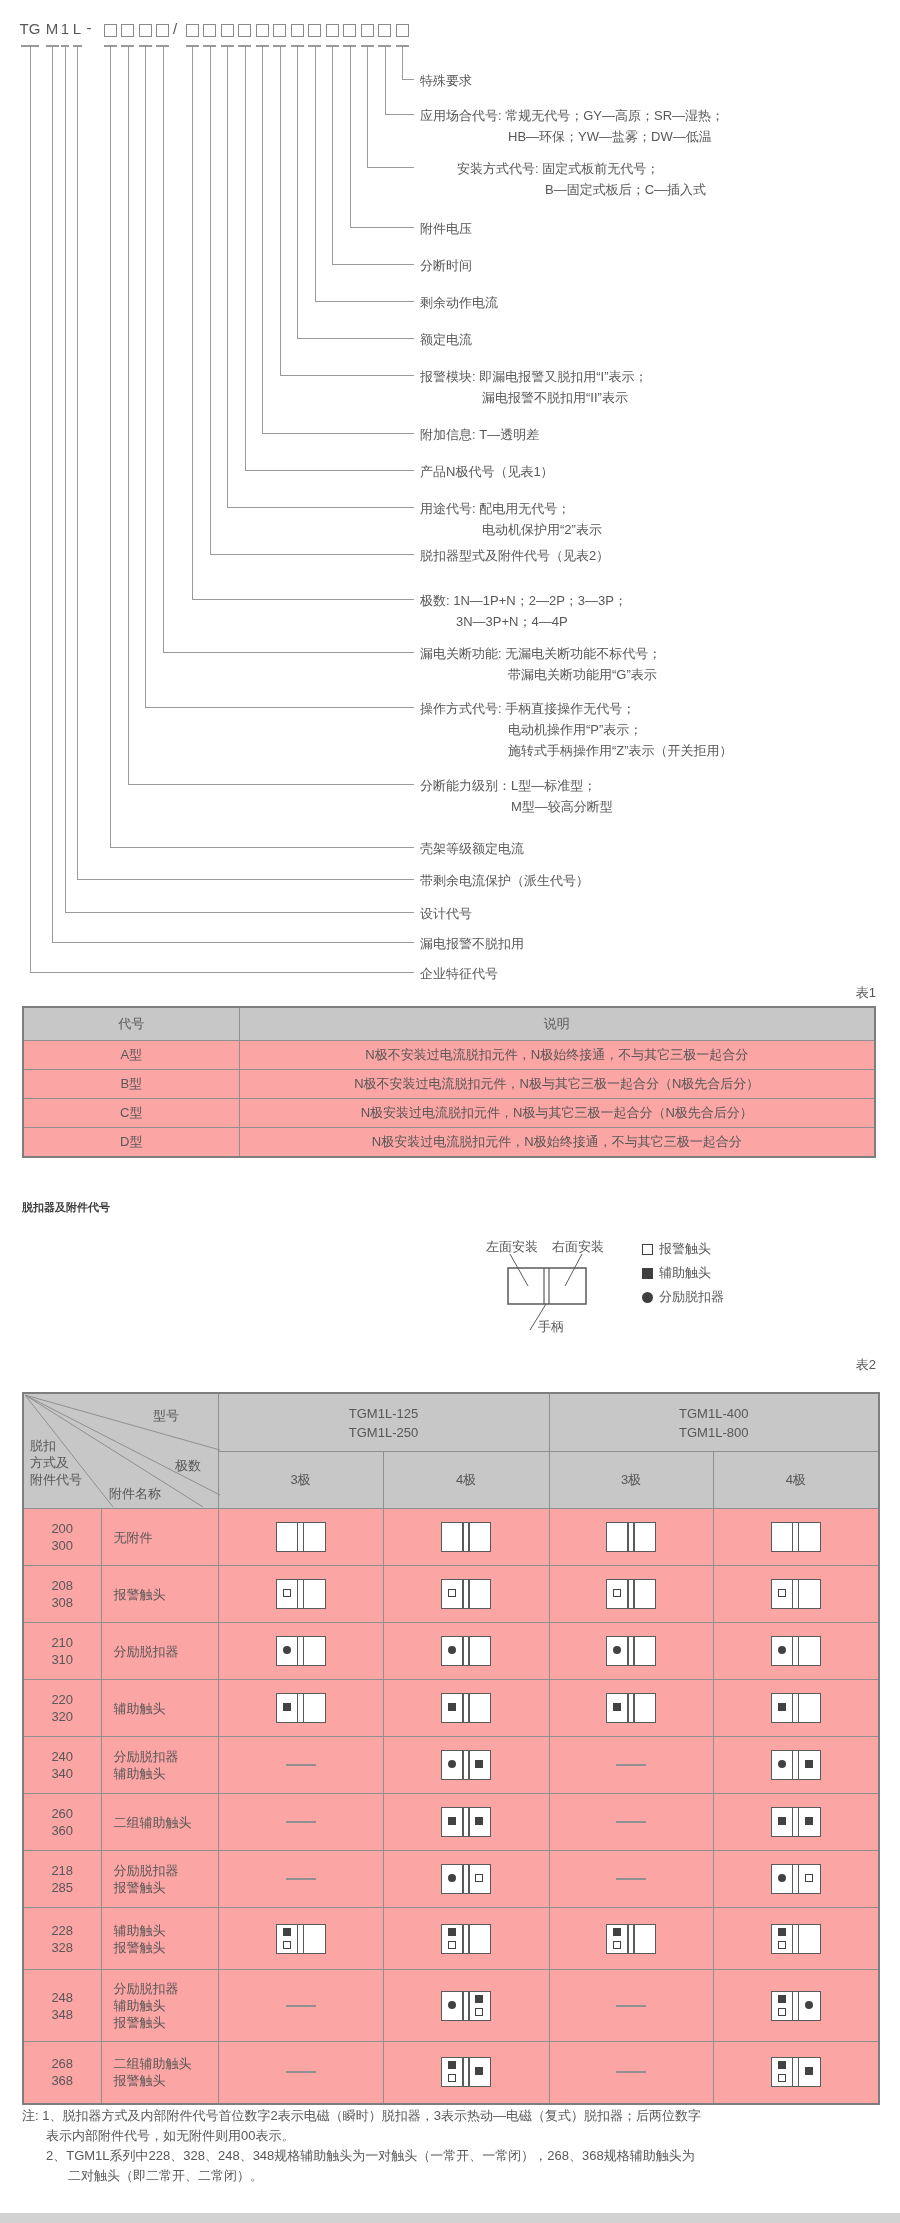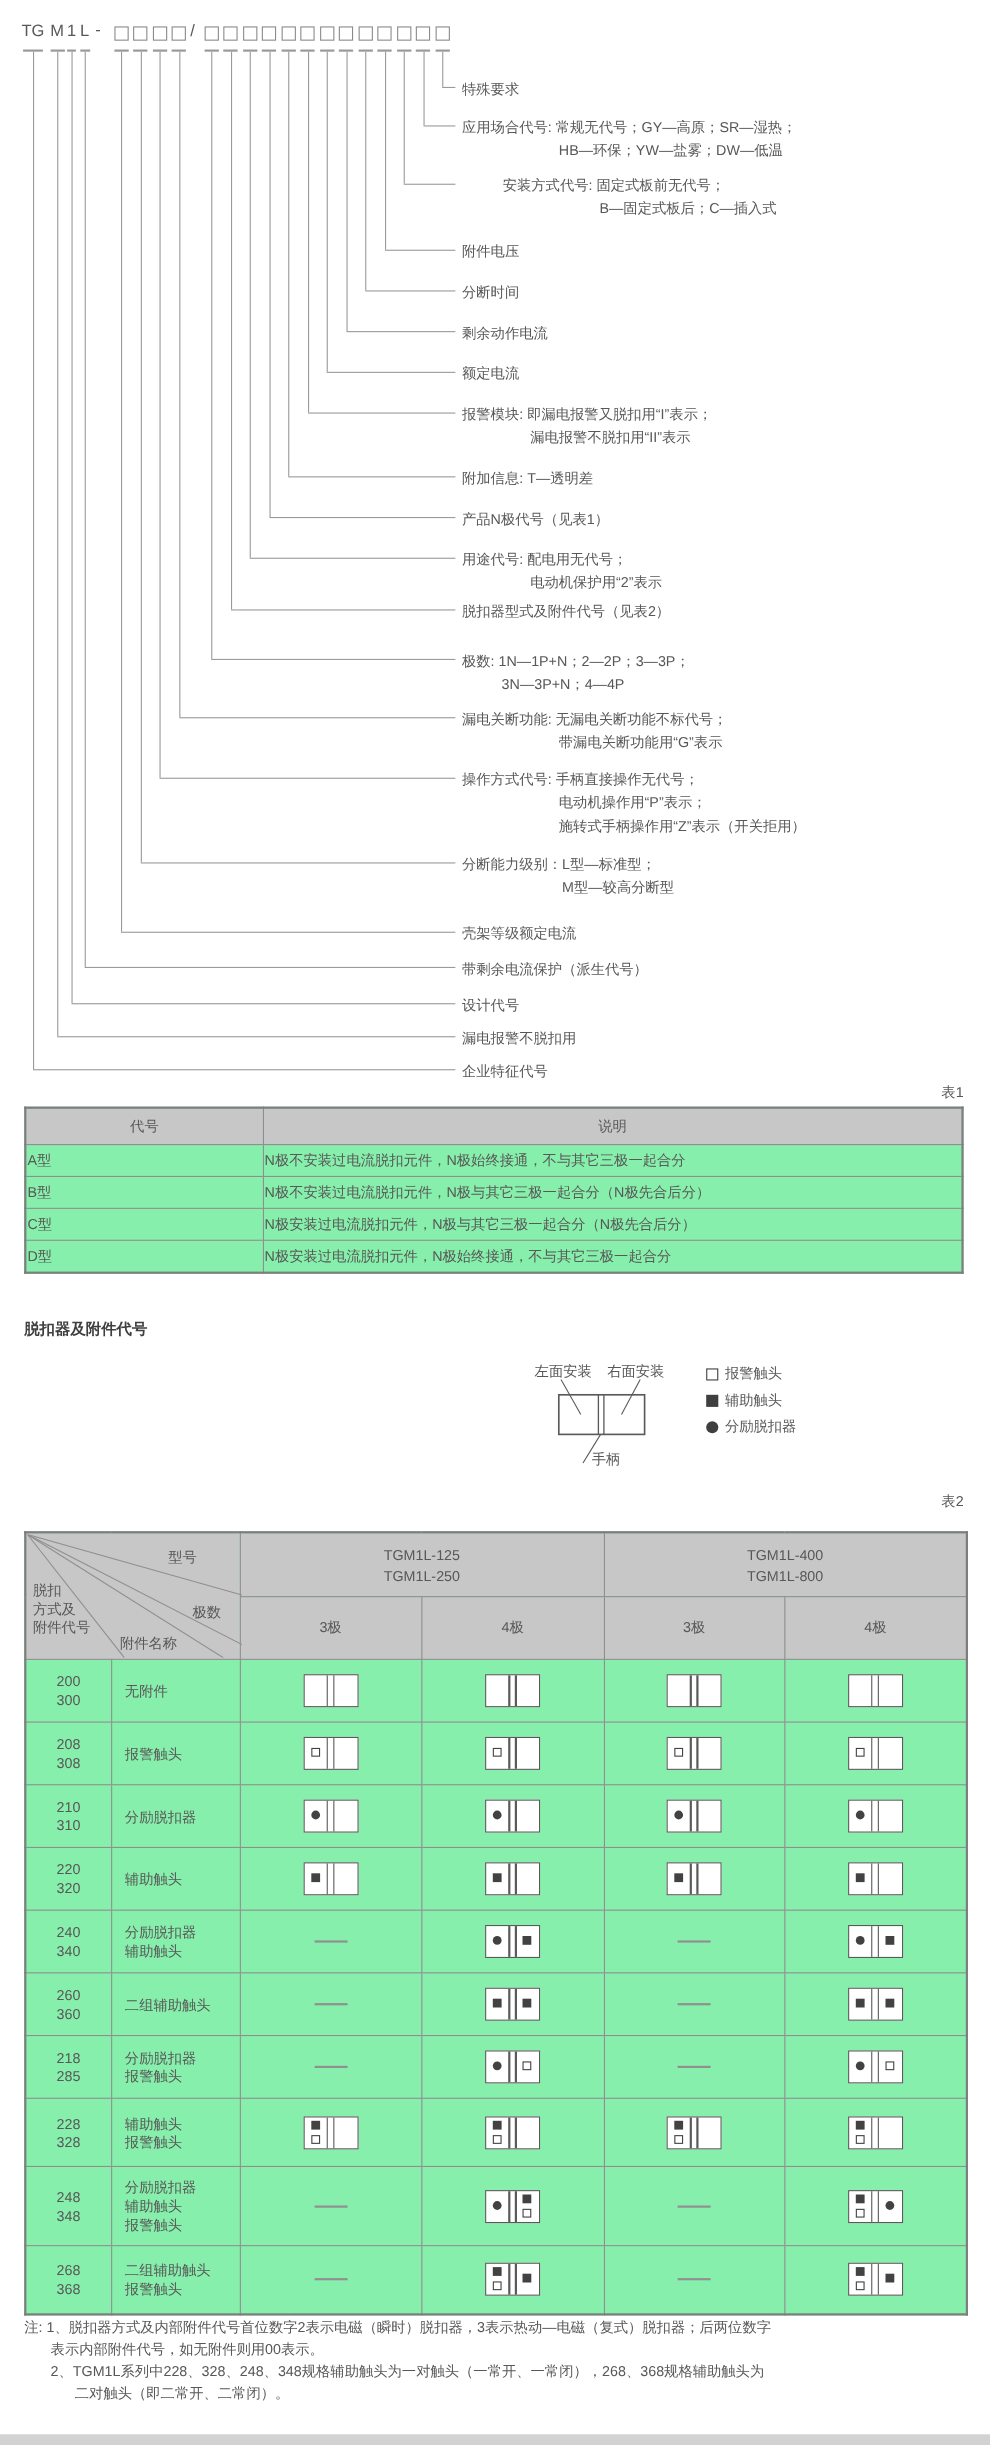--- a/index.html
+++ b/index.html
@@ -8,26 +8,26 @@
     font-family:"Liberation Sans","DejaVu Sans",sans-serif;color:#595757;
     overflow:hidden;
   }
   .codechar{position:absolute;font-size:15px;color:#595757;}
   .codebox{position:absolute;width:13px;height:13px;border:1px solid #8a8a8a;background:#fff;box-sizing:border-box;}
   .tick{position:absolute;height:2px;background:#9a9a9a;}
   .vline{position:absolute;width:1px;background:#9a9a9a;}
   .hline{position:absolute;height:1px;background:#9a9a9a;}
   .codelabel{position:absolute;font-size:13px;line-height:21px;white-space:nowrap;color:#595757;}
   .caption{position:absolute;left:22px;width:854px;text-align:right;font-size:13px;color:#595757;}
-  .dtable{position:absolute;border-collapse:collapse;background:#86efac;font-size:13px;color:#595757;table-layout:fixed;}
+  .dtable{position:absolute;border-collapse:collapse;background:#fca5a5;font-size:13px;color:#595757;table-layout:fixed;}
   .dtable td,.dtable th{border:1px solid #8f8f8f;font-weight:normal;}
   .dtable{border:2px solid #7e7e7e;}
   #table1 th{background:#c7c7c7;height:30px;text-align:center;}
-  #table1 td{height:26px;text-align:left;}
-  #acc-heading{position:absolute;left:22px;top:1200px;font-size:14px;font-weight:bold;color:#3f3f3f;}
+  #table1 td{height:26px;text-align:center;}
+  #acc-heading{position:absolute;left:22px;top:1200px;font-size:11px;font-weight:bold;color:#3f3f3f;}
   .lbl13{position:absolute;font-size:13px;color:#595757;white-space:nowrap;}
   .legenditem{position:absolute;font-size:13px;color:#595757;display:flex;align-items:center;}
   .lsym{display:inline-block;width:11px;height:11px;box-sizing:border-box;margin-right:6px;flex:none;}
   .lsym.alarm{border:1.5px solid #3f3f3f;}
   .lsym.aux{background:#3f3f3f;}
   .lsym.shunt{background:#3f3f3f;border-radius:50%;}
   #table2 td{text-align:center;vertical-align:middle;}
   #table2 .ghead,#table2 .phead,#table2 .corner{background:#c7c7c7;}
   #table2 .ghead div{line-height:19px;}
   #table2 .codecell div{line-height:17px;}

